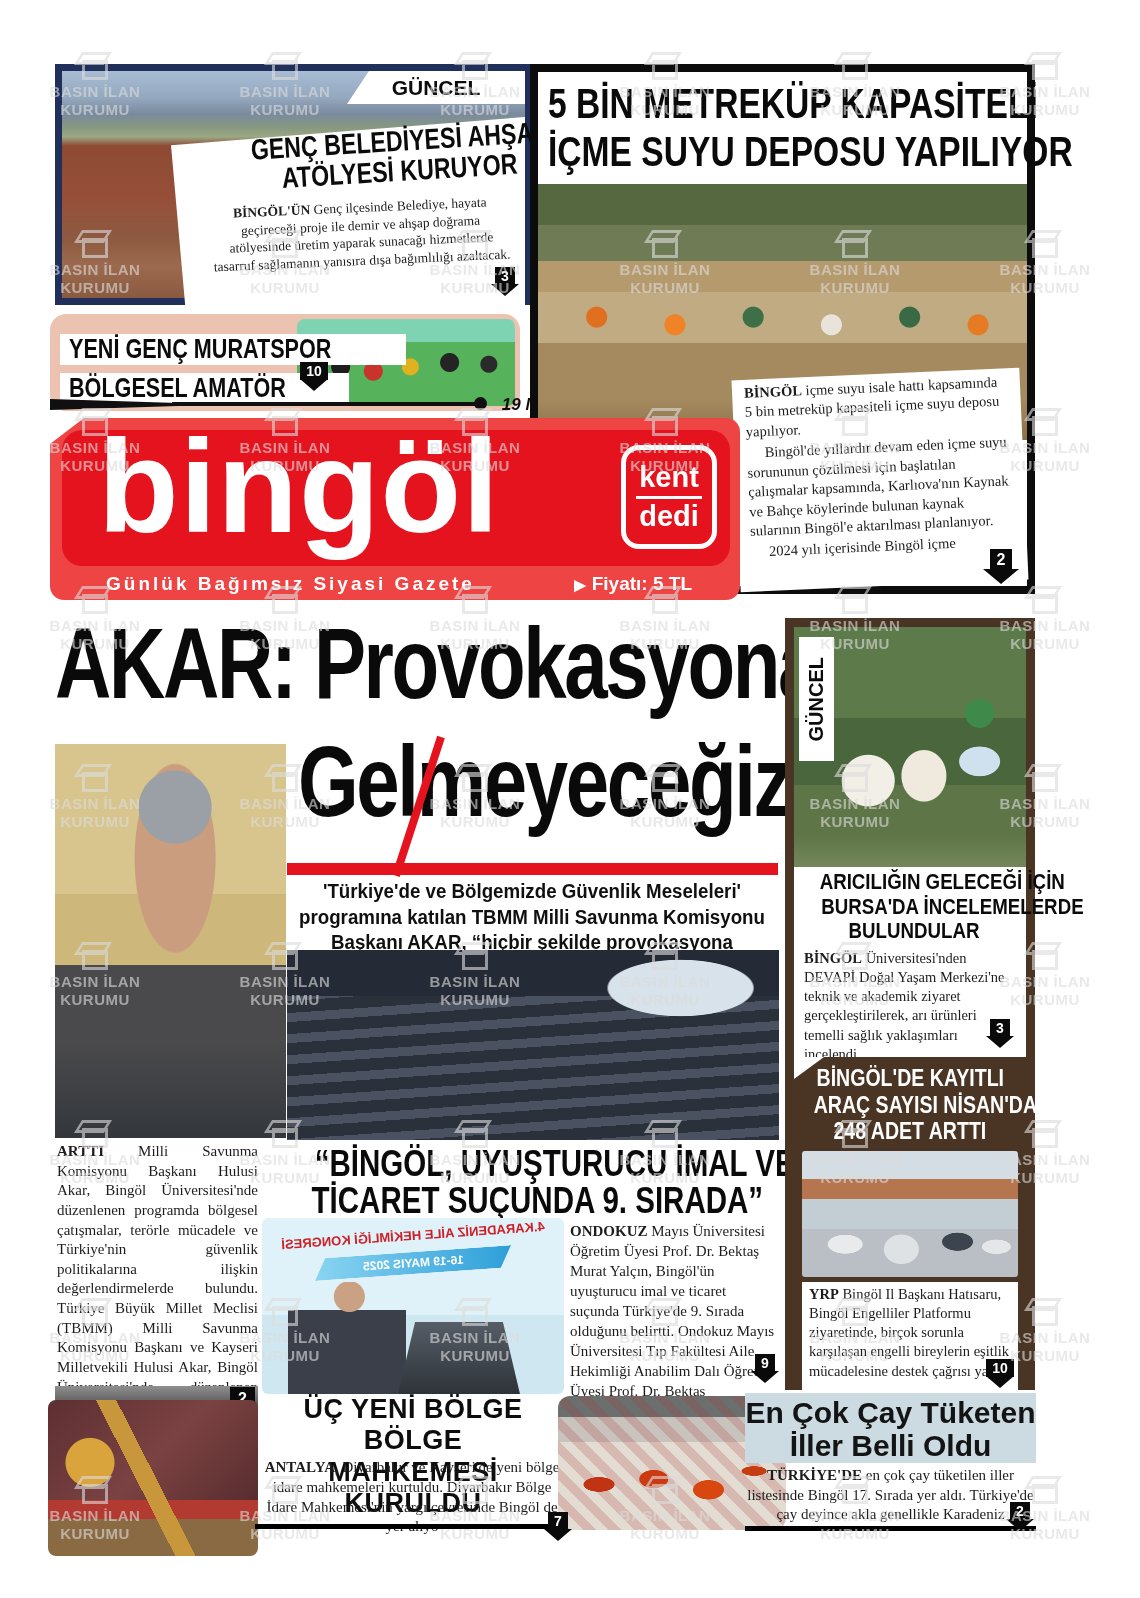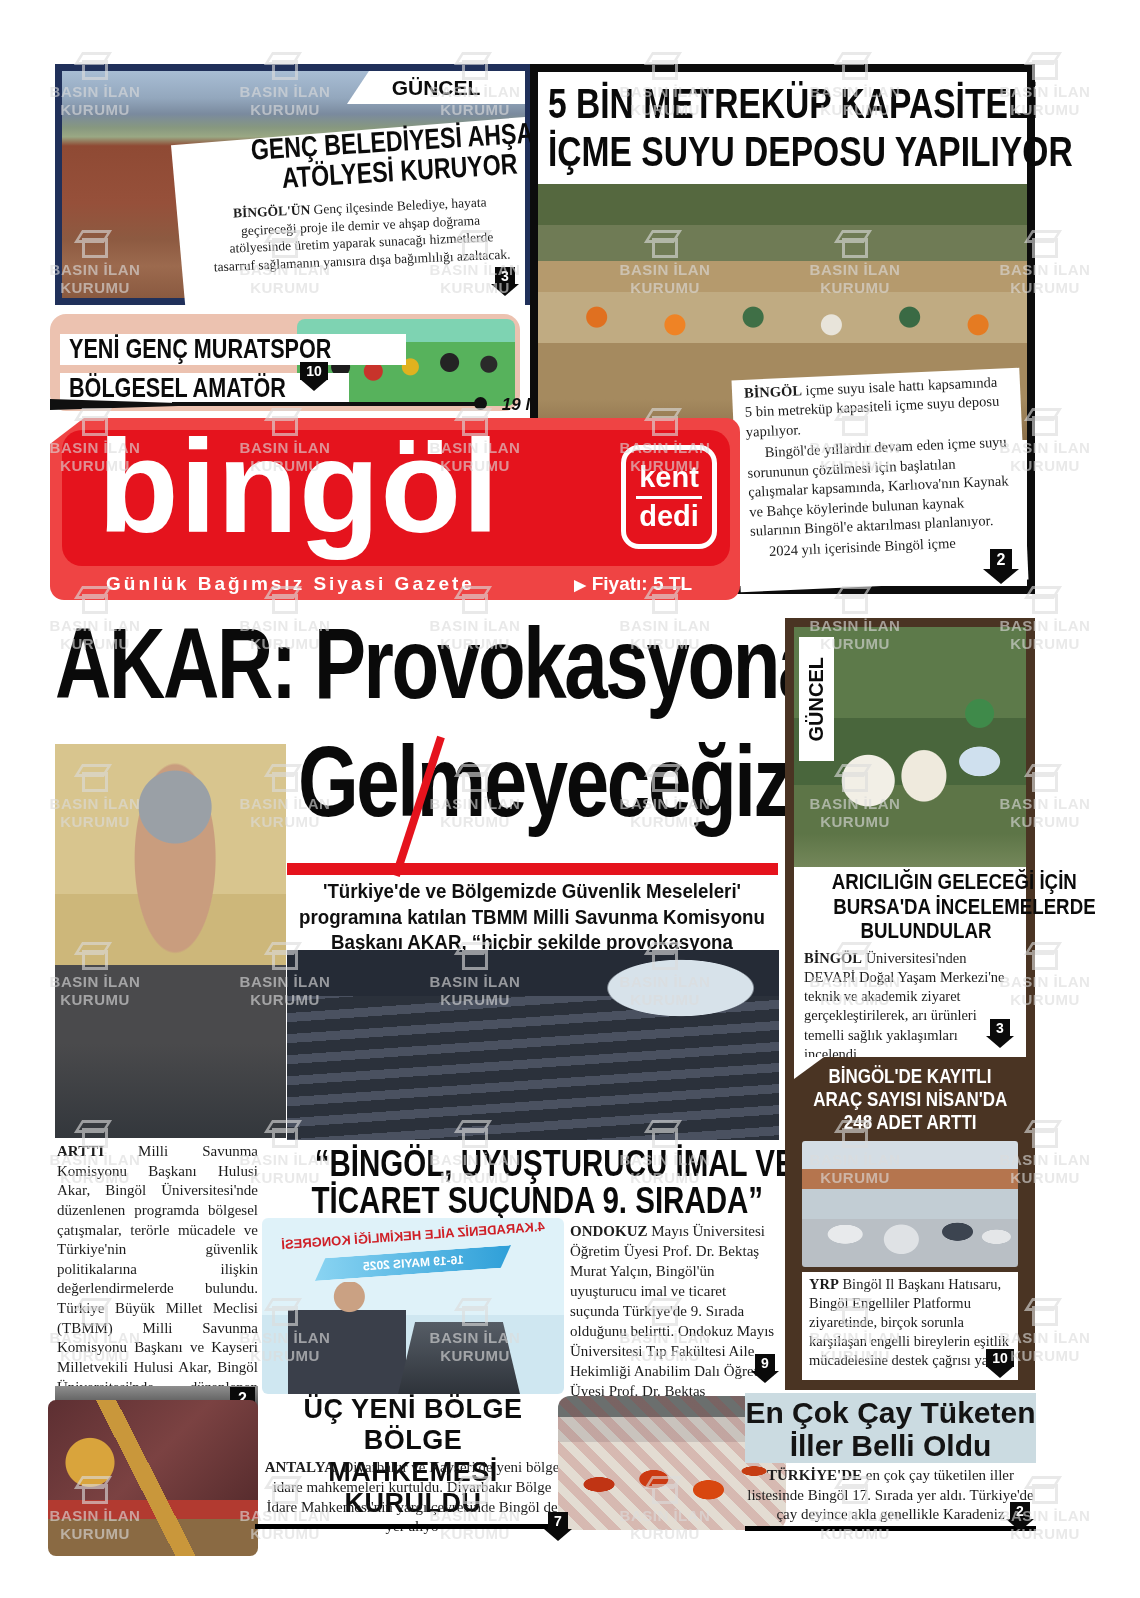--- a/index.html
+++ b/index.html
@@ -145,27 +145,27 @@
   #bee-photo { left:0; top:0; width:232px; height:240px;
     background:
       radial-gradient(ellipse at 32% 64%, #f2efe6 0 26px, transparent 27px),
       radial-gradient(ellipse at 56% 62%, #efeadd 0 22px, transparent 23px),
       radial-gradient(ellipse at 80% 56%, #cfe0ee 0 20px, transparent 21px),
       radial-gradient(circle at 80% 36%, #3f8a4a 0 14px, transparent 15px),
       linear-gradient(180deg,#5d7a4a 0 38%,#49663c 38% 66%,#5d7547 66% 86%,#74875a 100%); }
   #guncel-label { position:absolute; left:5px; top:10px; width:35px; height:124px; background:#fff;
     display:flex; align-items:center; justify-content:center; }
   #guncel-label span { writing-mode:vertical-rl; transform:rotate(180deg); font-weight:bold; font-size:20px; color:#0b0b0b; }
-  #bee-h { position:absolute; left:16px; top:243px; width:232px; text-align:center; font-weight:bold;
+  #bee-h { position:absolute; left:4px; top:243px; width:232px; text-align:center; font-weight:bold;
     font-size:22px; line-height:1.12; color:#0b0b0b; }
   #bee-body { position:absolute; left:10px; top:322px; width:214px; font-size:14.5px; line-height:1.32; }
   #rcol-brown { position:absolute; left:0; top:430px; width:232px; height:324px; background:#4a3423; }
   #brown-notch { position:absolute; left:0; top:0; width:0; height:0;
     border-top:22px solid #fff; border-right:30px solid transparent; }
-  #car-h { padding-top:8px; text-align:center; font-weight:bold; font-size:20px; line-height:1.16; color:#fff; }
+  #car-h { padding-top:8px; text-align:center; font-weight:bold; font-size:23px; line-height:1.16; color:#fff; }
   #cars-photo { position:relative; margin:6px 8px 0; height:126px; border-radius:3px;
     background:
       radial-gradient(ellipse at 20% 74%, #e8eaec 0 17px, transparent 18px),
       radial-gradient(ellipse at 46% 78%, #dfe2e5 0 17px, transparent 18px),
       radial-gradient(ellipse at 72% 72%, #3c4450 0 15px, transparent 16px),
       radial-gradient(ellipse at 90% 76%, #e4e6e8 0 14px, transparent 15px),
       linear-gradient(180deg,#d4dde4 0 22%,#b5754e 22% 38%,#c2cdd4 38% 62%,#b9bfc5 62% 100%); }
   #car-body { position:relative; margin:5px 8px 0; background:#fff; padding:3px 7px 6px;
     font-size:14.5px; line-height:1.32; min-height:108px; }
 

